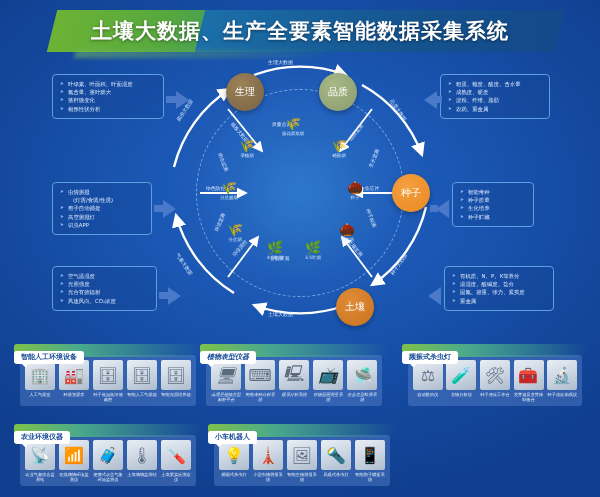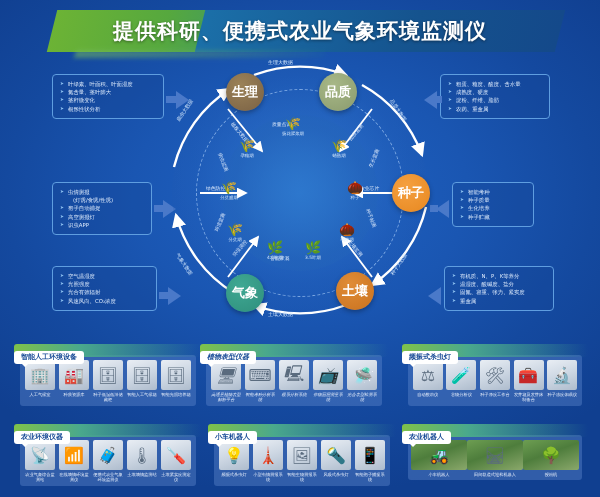--- a/index.html
+++ b/index.html
@@ -86,21 +86,21 @@
     position:absolute; left:122px; top:108px; width:58px; height:58px;
     border-radius:50%;
     background:radial-gradient(circle at 40% 35%, #48cfc0 0%, #23a79b 55%, #168d86 100%);
     display:flex; flex-direction:column; align-items:center; justify-content:center;
     color:#ffffff; font-size:8.5px; font-weight:bold; line-height:10px;
     box-shadow:0 0 10px rgba(60,200,190,.6);
   }
   .node {
     position:absolute; width:38px; height:38px; border-radius:50%;
     display:flex; align-items:center; justify-content:center;
-    color:#fff; font-size:13px; font-weight:bold;
+    color:#fff; font-size:10px; font-weight:normal;
     box-shadow:0 2px 5px rgba(0,0,0,.3);
   }
   .stage { position:absolute; text-align:center; width:34px; }
   .stage .glyph { font-size:13px; line-height:13px; display:block; }
   .stage .lbl { color:#cfe4fb; font-size:4.4px; line-height:6px; display:block; margin-top:1px; white-space:nowrap; }
   .arc-label {
     position:absolute; color:#cfe4fb; font-size:5px; white-space:nowrap;
   }
   .spoke-label {
     position:absolute; color:#dce9fb; font-size:4.8px; white-space:nowrap;
@@ -148,21 +148,21 @@
 </style>
 </head>
 <body>
 
 <div id="poster">
 
   <div class="title-wrap">
     <div class="title-bg-green"></div>
     <div class="title-bg-blue"></div>
     <div class="title-shadow"></div>
-    <div class="title-text">提供科研、便携式农业气象环境监测仪</div>
+    <div class="title-text">土壤大数据、生产全要素智能数据采集系统</div>
   </div>
 
   <div class="info-box" style="left:52px; top:74px; width:112px;">
     <ul>
       <li>叶绿素、叶面积、叶面湿度</li>
       <li>氮含量、茎叶膨大</li>
       <li>茎秆微变化</li>
       <li>根形性状分析</li>
     </ul>
   </div>
@@ -312,25 +312,22 @@
 
     <div class="node" style="left:76px; top:18px; background:radial-gradient(circle at 38% 32%, #9b8258, #7a6144);">
       <span>生理</span>
     </div>
     <div class="node" style="left:169px; top:18px; background:radial-gradient(circle at 38% 32%, #a8b887, #8a9b6e);">
       <span>品质</span>
     </div>
     <div class="node" style="left:242px; top:119px; background:radial-gradient(circle at 38% 32%, #f5a040, #e78820);">
       <span>种子</span>
     </div>
-    <div class="node" style="left:186px; top:217px; background:radial-gradient(circle at 38% 32%, #e08c36, #c9721f);text-align:center;">
+    <div class="node" style="left:186px; top:233px; background:radial-gradient(circle at 38% 32%, #e08c36, #c9721f);text-align:center;">
       <span>土壤</span>
-    </div>
-    <div class="node" style="left:76px; top:219px; background:radial-gradient(circle at 38% 32%, #3fa893, #2f8f7c);">
-      <span>气象</span>
     </div>
   </div>
 
   <div class="sec" style="left:14px; top:344px; width:188px; height:72px;">
     <div class="sec-tabbar"></div>
     <div class="sec-tab">智能人工环境设备</div>
     <div class="sec-body">
       <div class="prod">
         <div class="thumb">🏢</div>
         <div class="pname">人工气候室</div>
@@ -455,32 +452,14 @@
         <div class="thumb">🔦</div>
         <div class="pname">风吸式杀虫灯</div>
       </div>
       <div class="prod">
         <div class="thumb">📱</div>
         <div class="pname">智能孢子捕捉系统</div>
       </div>
     </div>
   </div>
 
-  <div class="sec robots" style="left:402px; top:424px; width:186px; height:70px;">
-    <div class="sec-tabbar"></div>
-    <div class="sec-tab">农业机器人</div>
-    <div class="sec-body">
-      <div class="prod">
-        <div class="thumb">🚜</div>
-        <div class="pname">小车机器人</div>
-      </div>
-      <div class="prod">
-        <div class="thumb">🛤</div>
-        <div class="pname">田间轨道式巡检机器人</div>
-      </div>
-      <div class="prod">
-        <div class="thumb">🌳</div>
-        <div class="pname">授粉机</div>
-      </div>
-    </div>
-  </div>
 
 </div>
 
 </body></html>

